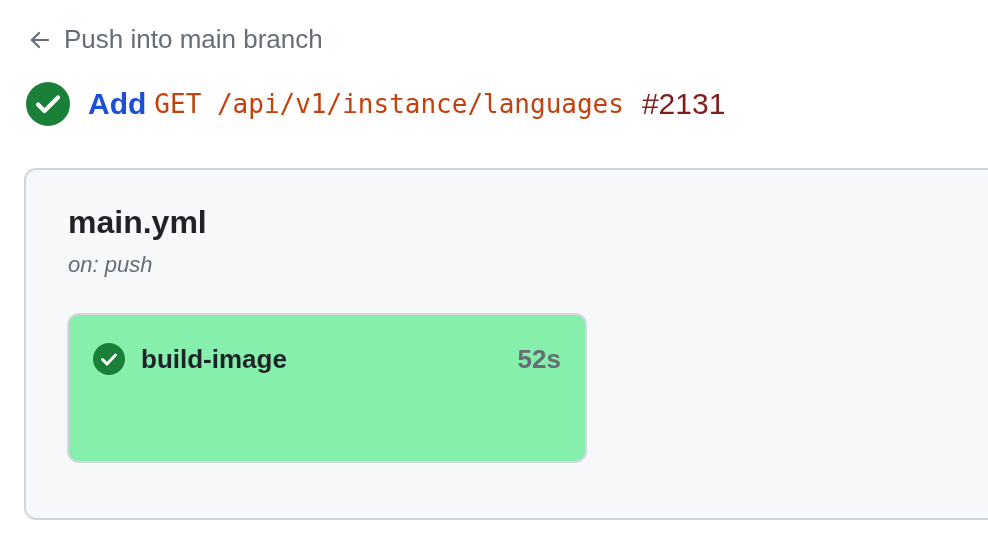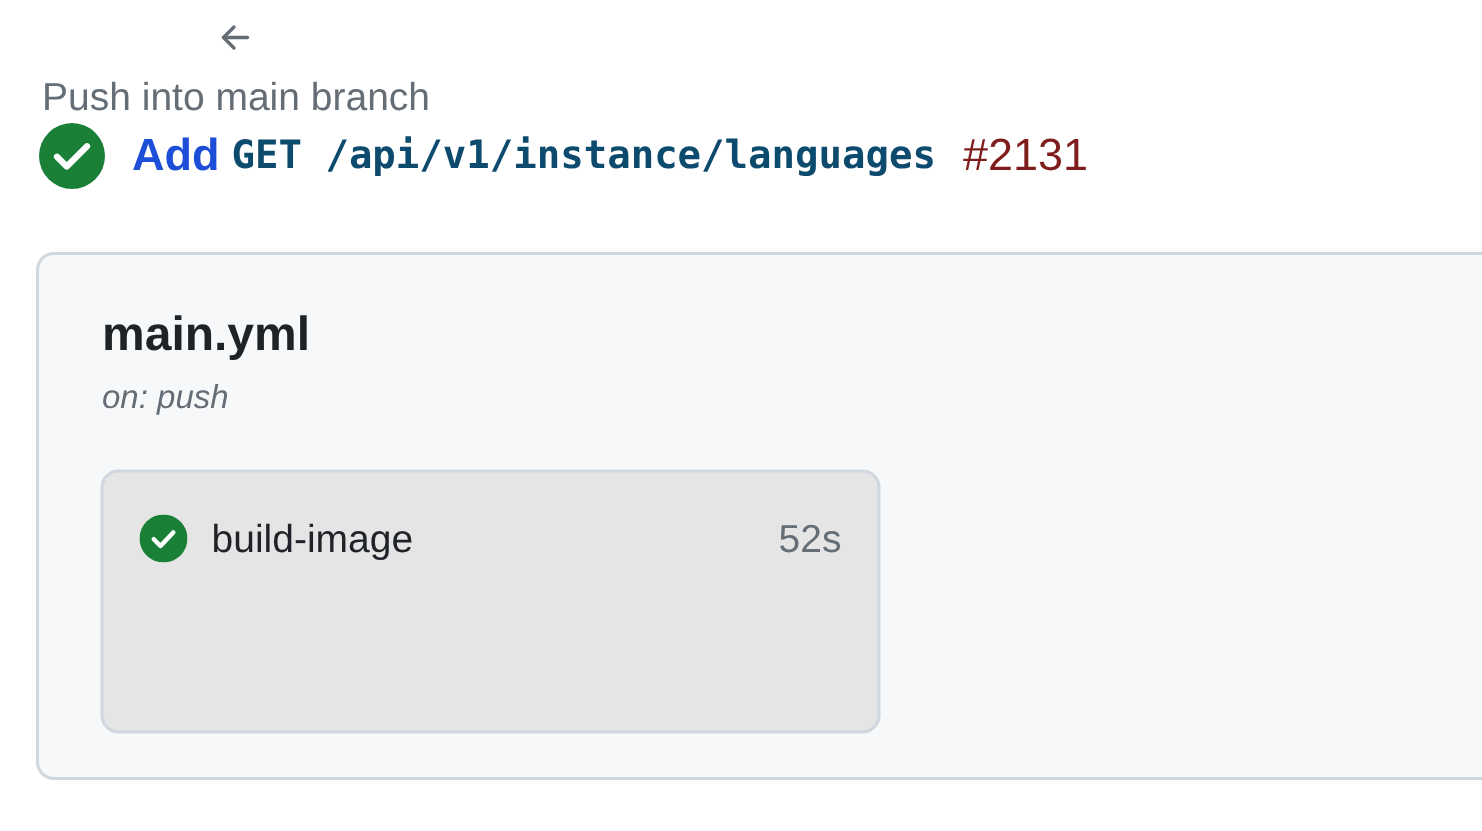--- a/index.html
+++ b/index.html
@@ -1,27 +1,27 @@
 <!DOCTYPE html>
 <html><head>
 <meta charset="utf-8">
 <style>
   html, body { margin: 0; padding: 0; background: #ffffff; }
   body { width: 988px; height: 554px; position: relative; overflow: hidden; font-family: "Liberation Sans", sans-serif; color: #1f2328; }
-  .back { position: absolute; left: 28px; top: 13px; display: flex; align-items: center; gap: 12px; color: #656d76; font-size: 26px; cursor: pointer; flex-direction: column; }
+  .back { position: absolute; left: 28px; top: 24px; display: flex; align-items: center; gap: 12px; color: #656d76; font-size: 26px; cursor: pointer; }
   .back svg { width: 24px; height: 24px; }
   .title { position: absolute; left: 26px; top: 82px; display: flex; align-items: center; white-space: nowrap; }
   .title .status { width: 44px; height: 44px; margin-right: 18px; }
   .title .t1 { font-size: 30px; font-weight: bold; color: #1d4ed8; }
-  .title code { font-family: "DejaVu Sans Mono", monospace; font-weight: bold; font-size: 26px; margin: 0 8px; color: #0c4a6e; }
+  .title code { font-family: "DejaVu Sans Mono", monospace; font-weight: normal; font-size: 26px; margin: 0 8px; color: #c2410c; }
   .title .num { font-size: 30px; color: #7f1d1d; margin-left: 10px; }
   .panel { position: absolute; left: 24px; top: 168px; width: 990px; height: 352px; background: #f6f8fa; border: 2px solid #d0d7de; border-radius: 12px; box-sizing: border-box; }
   .wf-name { position: absolute; left: 42px; top: 34px; font-size: 32px; font-weight: bold; color: #1f2328; }
   .wf-trigger { position: absolute; left: 42px; top: 82px; font-size: 22px; color: #656d76; font-style: italic; }
-  .jobs { position: absolute; left: 41px; top: 143px; width: 520px; height: 176px; background: #e5e5e5; border: 2px solid #d0d7de; border-radius: 12px; box-sizing: border-box; }
+  .jobs { position: absolute; left: 41px; top: 143px; width: 520px; height: 150px; background: #86efac; border: 2px solid #d0d7de; border-radius: 12px; box-sizing: border-box; font-weight: bold; }
   .job { position: absolute; left: 24px; right: 24px; height: 40px; display: flex; align-items: center; cursor: pointer; }
   .job .ico { width: 32px; height: 32px; margin-right: 16px; }
   .job .name { font-size: 26px; color: #1f2328; flex: 1; }
   .job .dur { font-size: 26px; color: #656d76; }
 </style>
 </head>
 <body>
 
 <div class="back">
   <svg viewBox="0 0 24 24" fill="none" stroke="#656d76" stroke-width="2.2" stroke-linecap="round" stroke-linejoin="round">

